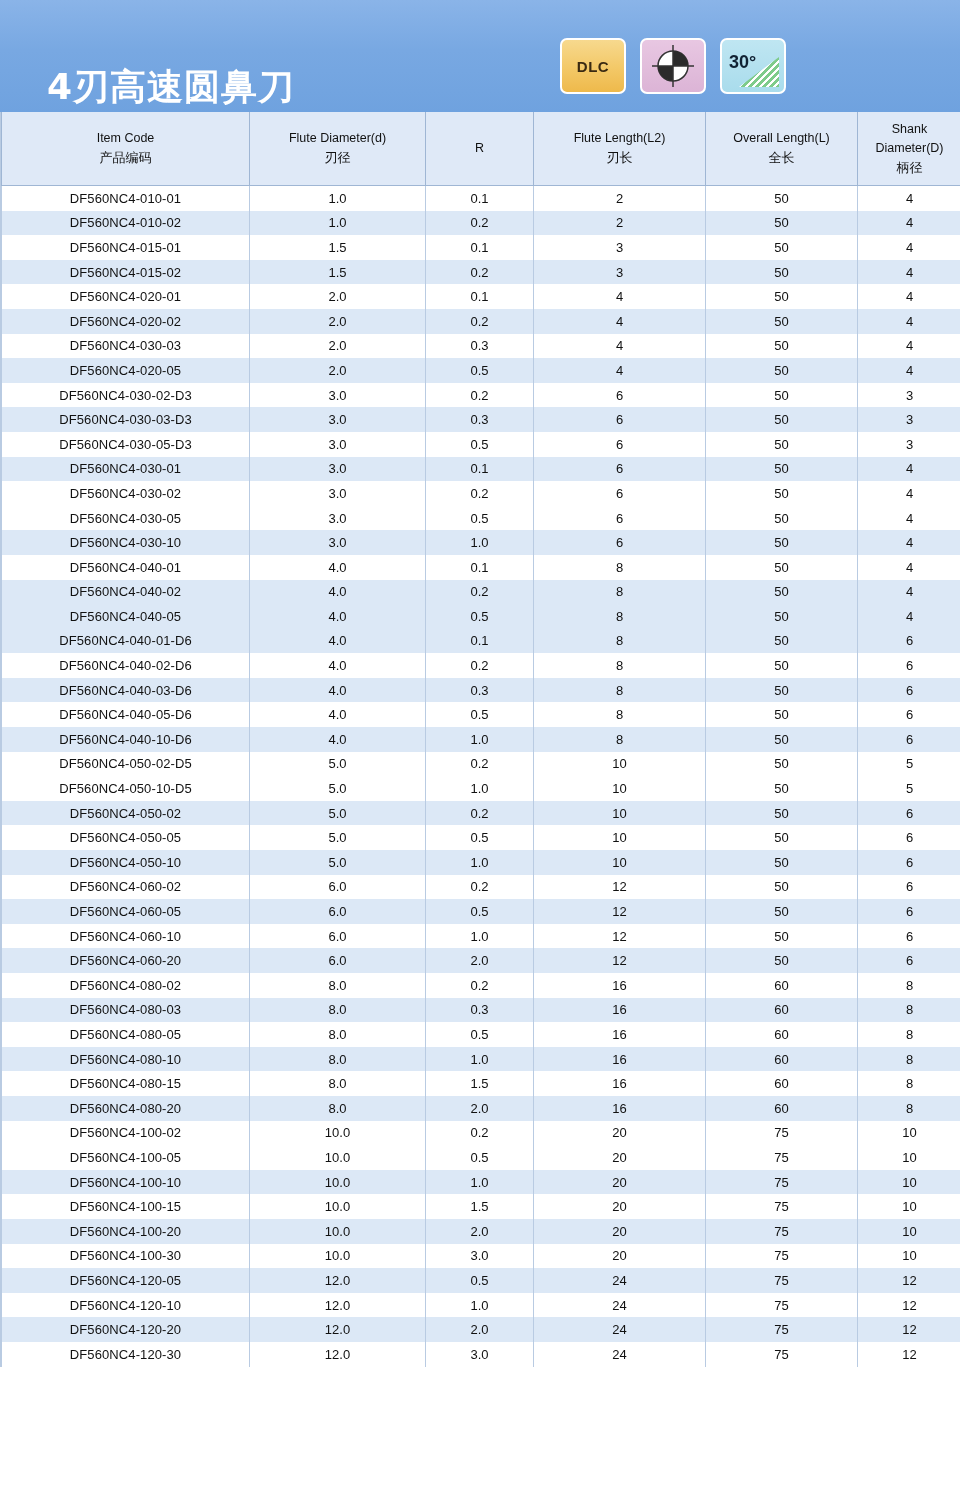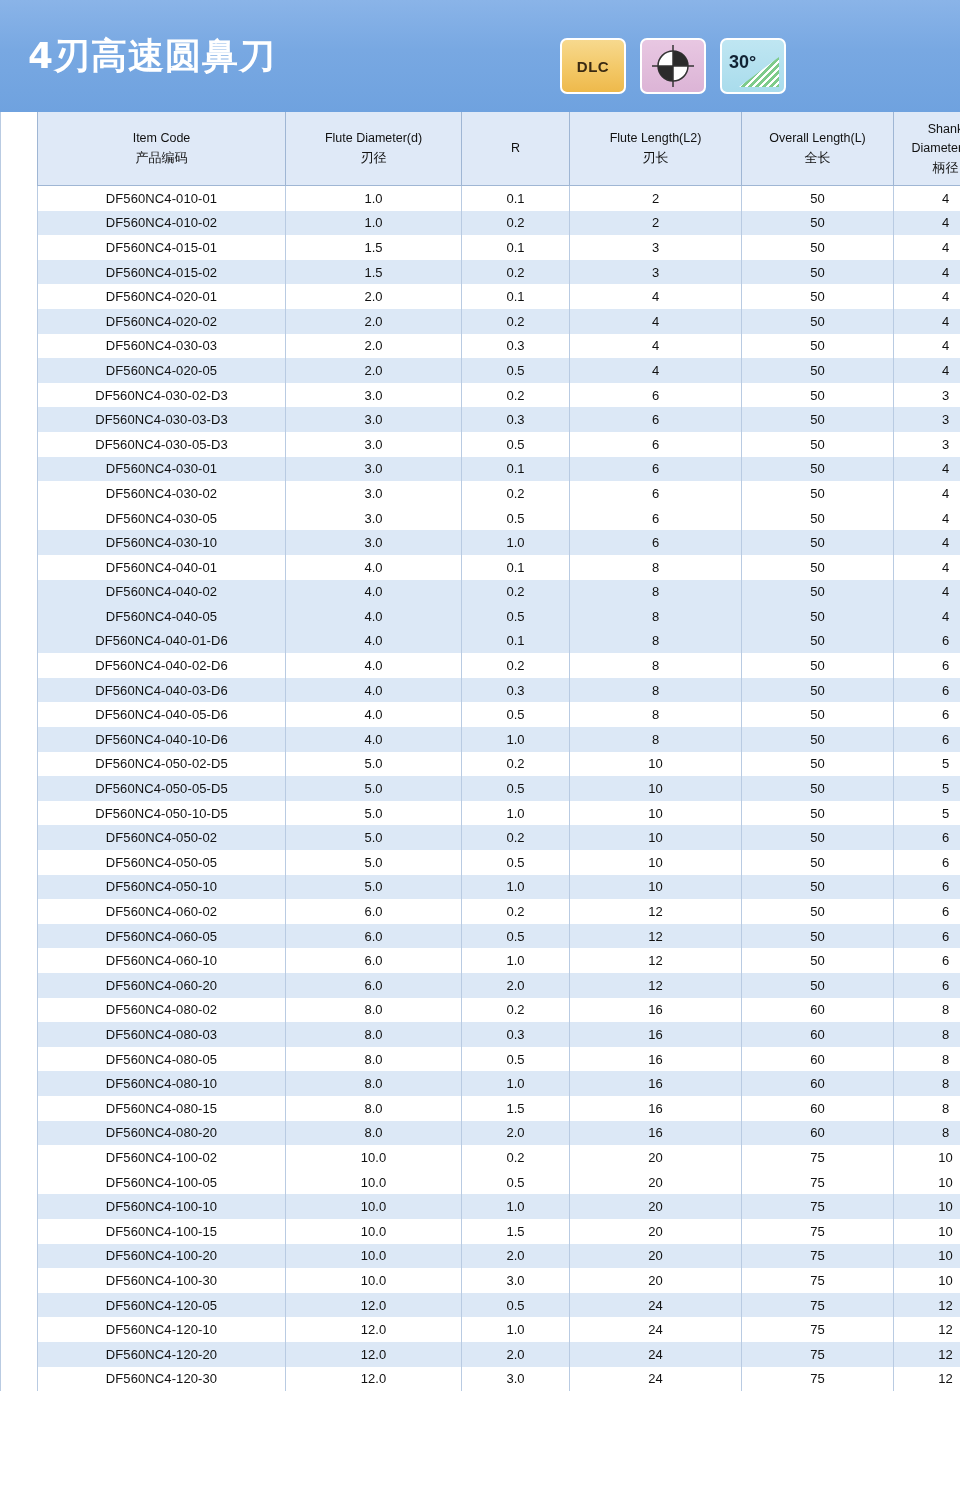--- a/index.html
+++ b/index.html
@@ -20,22 +20,22 @@
     height: 1497px;
     box-sizing: border-box;
     background: #ffffff;
   }
   
   .header {
     position: relative;
     height: 112px;
     background: linear-gradient(to bottom, #8ab4e8 0%, #78a8e2 45%, #6fa2df 100%);
     display: flex;
-    align-items: center;
-    padding: 0 16px 0 28px;
+    align-items: flex-end;
+    padding: 0 16px 0 47px;
     box-sizing: border-box;
   }
   .header-title {
     font-size: 36px;
     font-weight: bold;
     color: #ffffff;
     letter-spacing: 1px;
     white-space: nowrap;
     font-family: "DejaVu Sans", "Liberation Sans", sans-serif;
   }
@@ -148,21 +148,20 @@
   col.c0 { width: 248px; }
   col.c1 { width: 176px; }
   col.c2 { width: 108px; }
   col.c3 { width: 172px; }
   col.c4 { width: 152px; }
   col.c5 { width: 104px; }
   .table-wrap {
     border-left: 1px solid #b9cbe2;
     border-right: 1px solid #b9cbe2;
     box-sizing: border-box;
-    padding-left: 36px;
   }
 </style>
 </head>
 <body>
 
 <div class="page">
 
   <div class="header">
     <div class="header-title">4刃高速圆鼻刀</div>
 
@@ -413,28 +412,20 @@
             <td>6</td>
           </tr>
           <tr class="row-odd">
             <td class="code">DF560NC4-050-02-D5</td>
             <td>5.0</td>
             <td>0.2</td>
             <td>10</td>
             <td>50</td>
             <td>5</td>
           </tr>
-          <tr class="row-even">
-            <td class="code">DF560NC4-050-05-D5</td>
-            <td>5.0</td>
-            <td>0.5</td>
-            <td>10</td>
-            <td>50</td>
-            <td>5</td>
-          </tr>
           <tr class="row-odd">
             <td class="code">DF560NC4-050-10-D5</td>
             <td>5.0</td>
             <td>1.0</td>
             <td>10</td>
             <td>50</td>
             <td>5</td>
           </tr>
           <tr class="row-even">
             <td class="code">DF560NC4-050-02</td>

